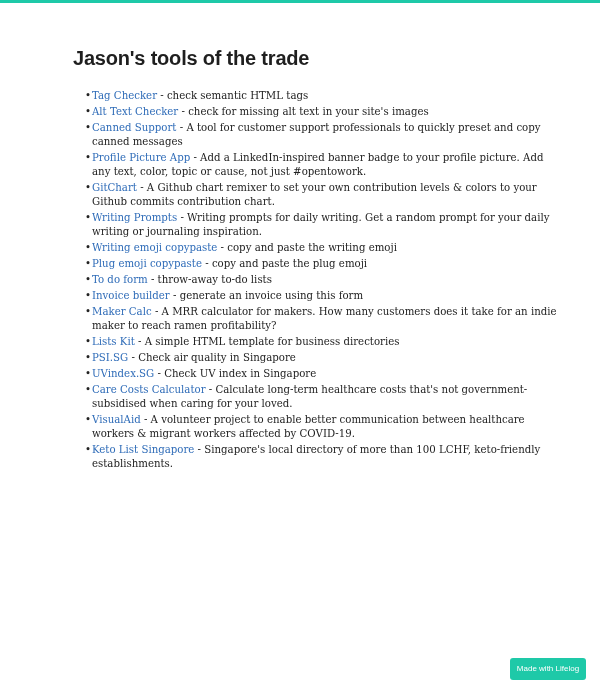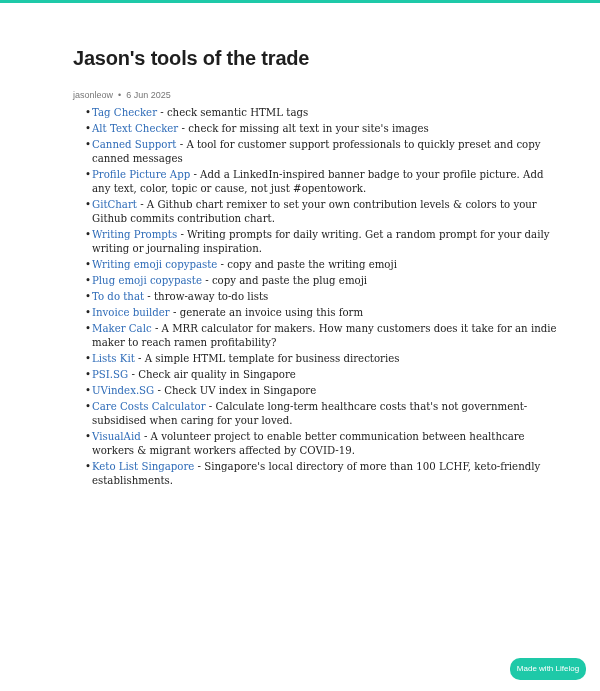--- a/index.html
+++ b/index.html
@@ -17,45 +17,42 @@
   .meta .dot { margin: 0 5px; }
   .body { font-family: "DejaVu Serif", serif; font-size: 10.2px; line-height: 14px; color: #222; }
   .body p { margin: 0 0 9px 0; }
   .body a { color: #2f6cb8; text-decoration: none; }
   ul { list-style: none; padding: 0; margin: 0 0 9px 0; }
   ul li { position: relative; padding-left: 19px; margin-bottom: 2px; }
   ul li .bullet { position: absolute; left: 12px; top: 0; }
   em { font-style: italic; }
   .badge {
     position: absolute; left: 510px; top: 658px; width: 76px; height: 22px;
-    background: #1ec9a8; border-radius: 10px; color: #fff;
+    background: #1ec9a8; border-radius: 3px; color: #fff;
     font-family: "Liberation Sans", sans-serif; font-size: 8px; line-height: 22px; text-align: center;
   }
 </style>
 </head>
 <body>
 
 <div class="topbar"></div>
 
 <article class="article">
   <h1>Jason's tools of the trade</h1>
-  <div class="meta">
-    <a>jasonleow</a><span class="dot">•</span><span>6 Jun 2025</span>
-  </div>
   <div class="body">
     <ul>
       <li><span class="bullet">•</span><a>Tag Checker</a><span> - check semantic HTML tags</span></li>
       <li><span class="bullet">•</span><a>Alt Text Checker</a><span> - check for missing alt text in your site's images</span></li>
       <li><span class="bullet">•</span><a>Canned Support</a><span> - A tool for customer support professionals to quickly preset and copy canned messages</span></li>
       <li><span class="bullet">•</span><a>Profile Picture App</a><span> - Add a LinkedIn-inspired banner badge to your profile picture. Add any text, color, topic or cause, not just #opentowork.</span></li>
       <li><span class="bullet">•</span><a>GitChart</a><span> - A Github chart remixer to set your own contribution levels &amp; colors to your Github commits contribution chart.</span></li>
       <li><span class="bullet">•</span><a>Writing Prompts</a><span> - Writing prompts for daily writing. Get a random prompt for your daily writing or journaling inspiration.</span></li>
       <li><span class="bullet">•</span><a>Writing emoji copypaste</a><span> - copy and paste the writing emoji</span></li>
       <li><span class="bullet">•</span><a>Plug emoji copypaste</a><span> - copy and paste the plug emoji</span></li>
-      <li><span class="bullet">•</span><a>To do that</a><span> - throw-away to-do lists</span></li>
+      <li><span class="bullet">•</span><a>To do form</a><span> - throw-away to-do lists</span></li>
       <li><span class="bullet">•</span><a>Invoice builder</a><span> - generate an invoice using this form</span></li>
       <li><span class="bullet">•</span><a>Maker Calc</a><span> - A MRR calculator for makers. How many customers does it take for an indie maker to reach ramen profitability?</span></li>
       <li><span class="bullet">•</span><a>Lists Kit</a><span> - A simple HTML template for business directories</span></li>
       <li><span class="bullet">•</span><a>PSI.SG</a><span> - Check air quality in Singapore</span></li>
       <li><span class="bullet">•</span><a>UVindex.SG</a><span> - Check UV index in Singapore</span></li>
       <li><span class="bullet">•</span><a>Care Costs Calculator</a><span> - Calculate long-term healthcare costs that's not government-subsidised when caring for your loved.</span></li>
       <li><span class="bullet">•</span><a>VisualAid</a><span> - A volunteer project to enable better communication between healthcare workers &amp; migrant workers affected by COVID-19.</span></li>
       <li><span class="bullet">•</span><a>Keto List Singapore</a><span> - Singapore's local directory of more than 100 LCHF, keto-friendly establishments.</span></li>
     </ul>
   </div>

